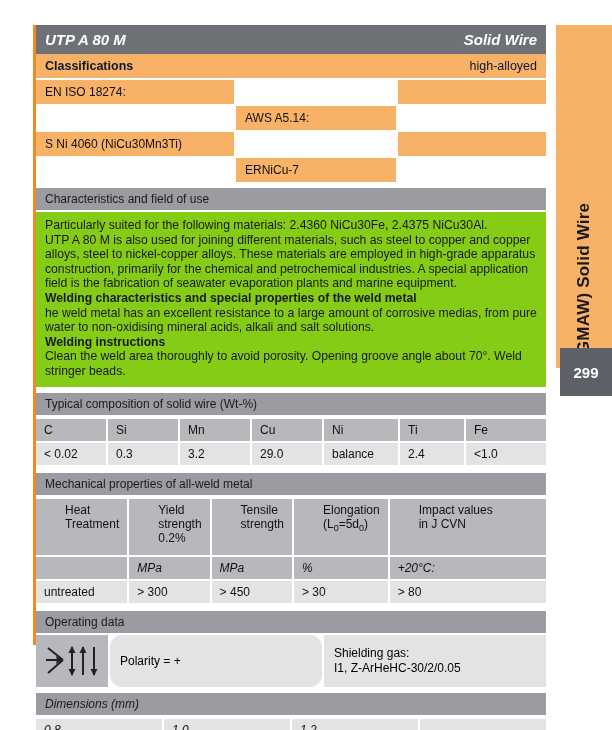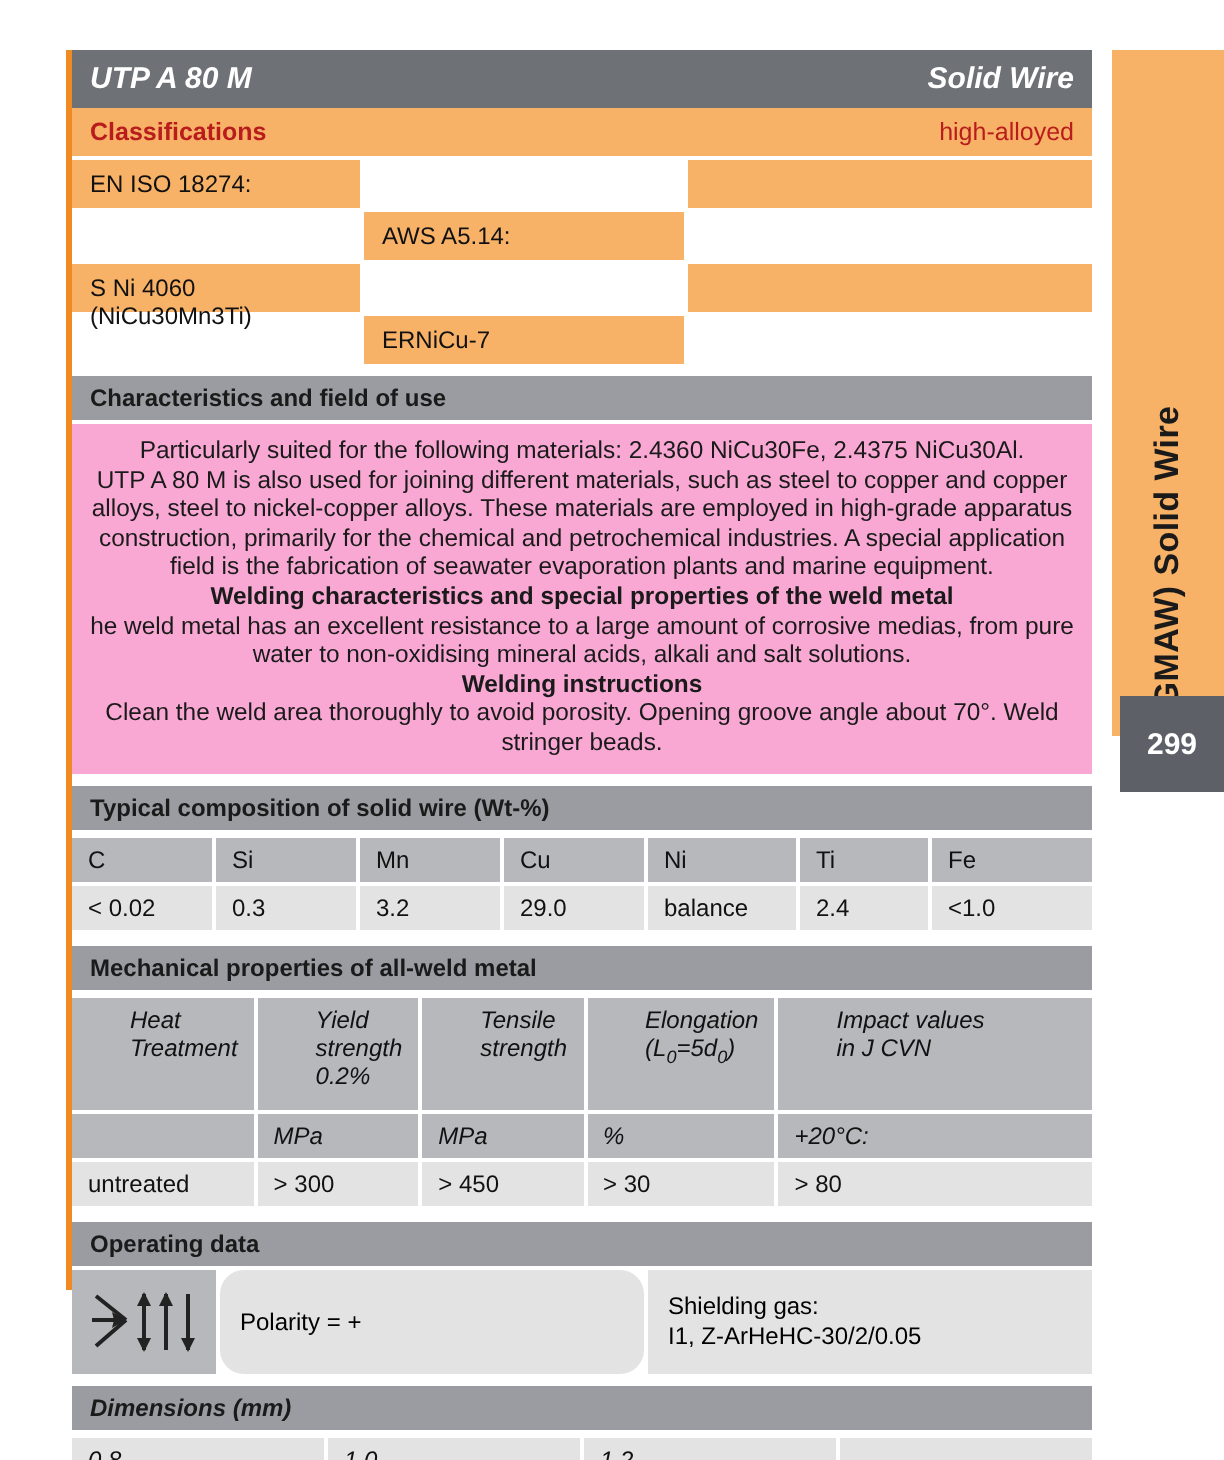--- a/index.html
+++ b/index.html
@@ -73,82 +73,80 @@
     font-weight: bold;
     font-size: 15px;
     padding: 6px 9px;
     display: flex;
     justify-content: space-between;
     align-items: center;
     font-style: italic;
   }
   .bar-orange {
     background: #f7b267;
-    color: #b91c1c;
+    color: #0f172a;
     font-size: 12.5px;
     font-weight: bold;
     padding: 5px 9px;
     display: flex;
     justify-content: space-between;
     align-items: center;
     border-bottom: 2px solid #ffffff;
   }
   .bar-orange .right { font-weight: normal; }
 
   .sec-head {
     background: #9a9ca1;
     color: #1a1a1a;
     font-size: 12px;
     padding: 4px 9px;
     border-bottom: 2px solid #ffffff;
-    font-weight: bold;
   }
   .sec-head.italic { font-style: italic; }
 
   
   .cls-row { display: flex; gap: 2px; margin-bottom: 2px; }
   .cls-cell {
     background: #f7b267;
     font-size: 12px;
     color: #111111;
     padding: 5px 9px;
     height: 24px;
   }
-  .cls-c1 { width: 144px; }
+  .cls-c1 { width: 198px; }
   .cls-c2 { width: 160px; margin-top: 26px; }
   .cls-c3 { flex: 1; }
 
   
   .body-block {
-    background: #f9a8d4;
+    background: #84cc16;
     color: #1a1a1a;
     font-size: 12.2px;
     line-height: 14.6px;
     padding: 6px 9px 8px 9px;
-    text-align: center;
   }
   .body-block .b { font-weight: bold; }
 
   
   .tbl { width: 100%; border-collapse: separate; border-spacing: 2px 2px; }
   .tbl td {
     background: #e3e3e3;
     font-size: 12px;
     color: #111111;
     padding: 4px 8px;
     vertical-align: top;
   }
   .tbl td.h { background: #b6b8bb; }
   .tbl td.u { background: #b6b8bb; font-style: italic; }
   .tbl td.it { font-style: italic; }
 
   .comp-wrap, .mech-wrap, .op-wrap, .dim-wrap, .app-wrap { margin-top: 6px; }
   .tbl-flush { margin: 0 -2px; width: calc(100% + 4px); }
 
-  .mech-head td { height: 56px; font-style: italic; line-height: 14px; padding-left: 29px; }
+  .mech-head td { height: 56px; line-height: 14px; padding-left: 29px; }
   .mech-head sub { font-size: 9px; }
 
   
   .op-row { display: flex; gap: 2px; }
   .op-icon {
     background: #b6b8bb;
     width: 72px; height: 52px;
     display: flex; align-items: center; justify-content: center;
   }
   .op-pol {

